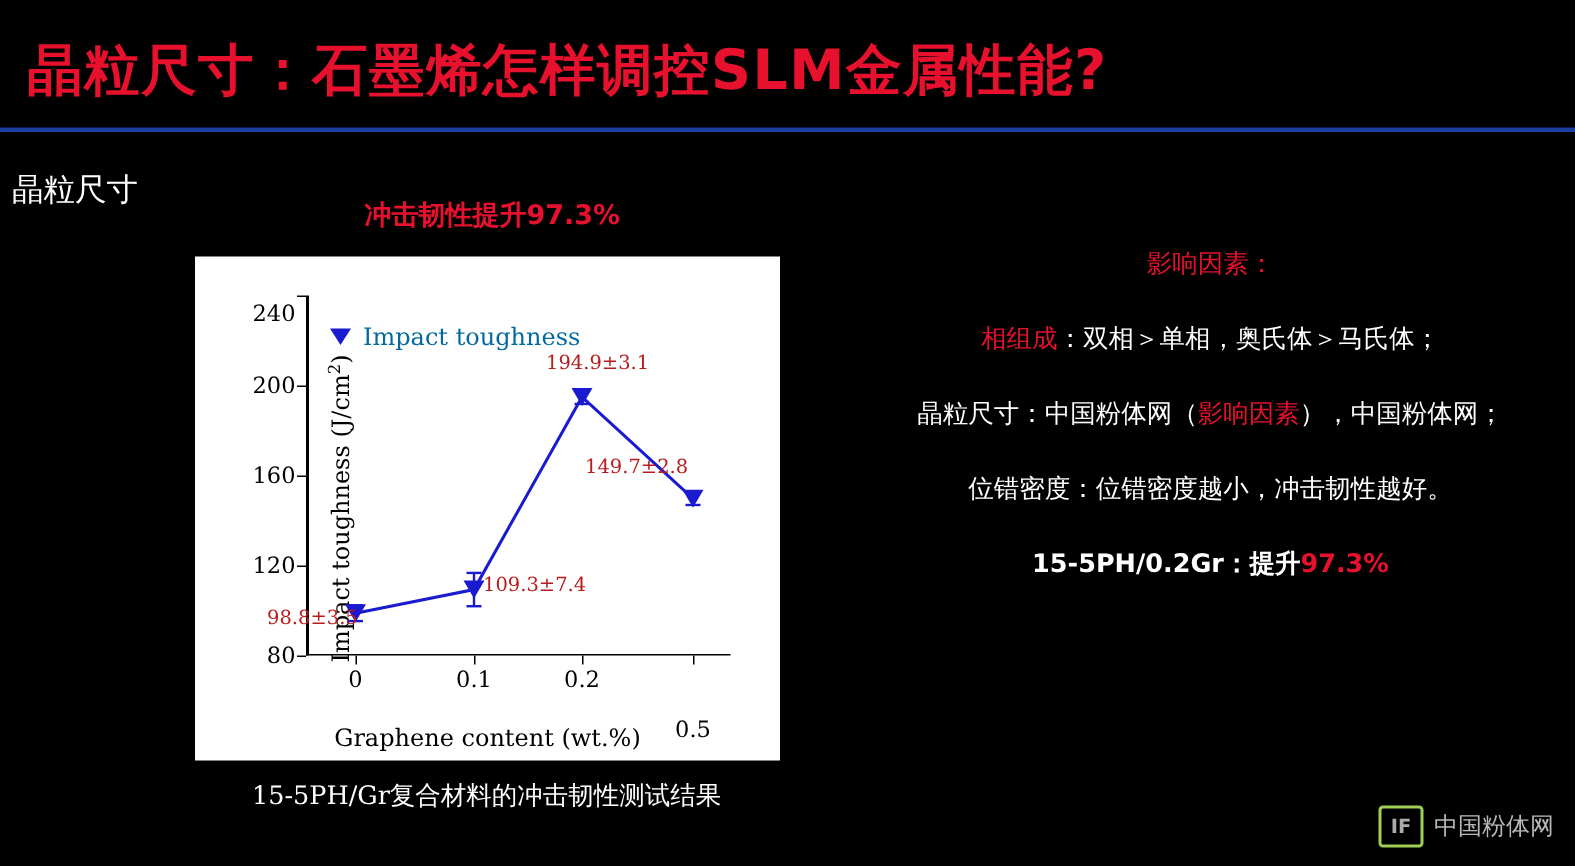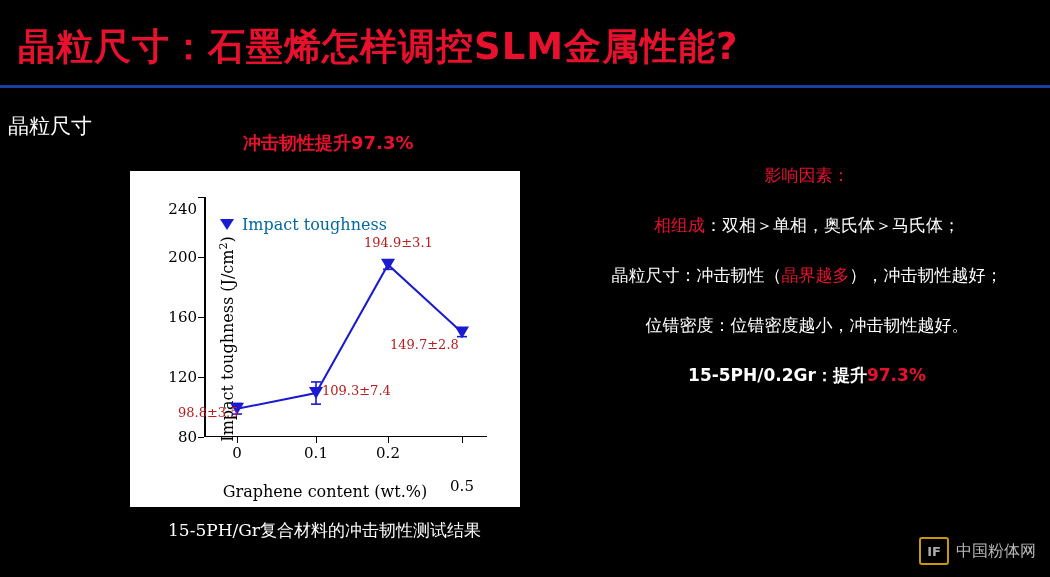--- a/index.html
+++ b/index.html
@@ -87,21 +87,21 @@
   }
   .r-red{color:#e8112d;}
   .r-bold{font-weight:bold;}
 
   
   .watermark{
     position:absolute;right:14px;bottom:12px;display:flex;align-items:center;gap:7px;
     opacity:.85;
   }
   .wm-mark{
-    width:26px;height:24px;border:2px solid #eab308;border-radius:3px;
+    width:26px;height:24px;border:2px solid #bef264;border-radius:3px;
     display:flex;align-items:center;justify-content:center;
     font-family:"DejaVu Sans","Liberation Sans",sans-serif;
     font-weight:bold;font-size:13px;color:#c9c9c9;
   }
   .wm-text{
     font-family:"DejaVu Sans","Liberation Sans",sans-serif;
     font-size:16px;color:#d8d8d8;white-space:nowrap;
   }
 </style>
 </head>
@@ -174,36 +174,36 @@
 
           <polygon points="26,205.8 40,205.8 33,217.8" fill="#1a1ad0"></polygon>
           <polygon points="105,190.05 119,190.05 112,202.05" fill="#1a1ad0"></polygon>
           <polygon points="177,61.65 191,61.65 184,73.65" fill="#1a1ad0"></polygon>
           <polygon points="251,129.45 265,129.45 258,141.45" fill="#1a1ad0"></polygon>
         </svg>
 
         <div class="pt-label" style="left:-26px;top:168px;margin-top:40px;">98.8±3.5</div>
         <div class="pt-label" style="left:118px;top:186px;">109.3±7.4</div>
         <div class="pt-label" style="left:160px;top:38px;">194.9±3.1</div>
-        <div class="pt-label" style="left:186px;top:107px;margin-top:33px;">149.7±2.8</div>
+        <div class="pt-label" style="left:186px;top:107px;">149.7±2.8</div>
       </div>
     </div>
   </div>
 
   <div class="fig-caption-bottom">15-5PH/Gr复合材料的冲击韧性测试结果</div>
 
   <div class="right-col">
     <div class="r-line r-red">影响因素：</div>
 
     <div class="r-line">
       <span class="r-red">相组成</span><span>：双相＞单相，奥氏体＞马氏体；</span>
     </div>
 
     <div class="r-line">
-      <span>晶粒尺寸</span><span>：冲击韧性（</span><span class="r-red">晶界越多</span><span>），冲击韧性越好；</span>
+      <span>晶粒尺寸</span><span>：中国粉体网（</span><span class="r-red">影响因素</span><span>），中国粉体网；</span>
     </div>
 
     <div class="r-line">
       <span>位错密度</span><span>：位错密度越小，冲击韧性越好。</span>
     </div>
 
     <div class="r-line r-bold">
       <span>15-5PH/0.2Gr</span><span>：提升</span><span class="r-red">97.3%</span>
     </div>
   </div>

